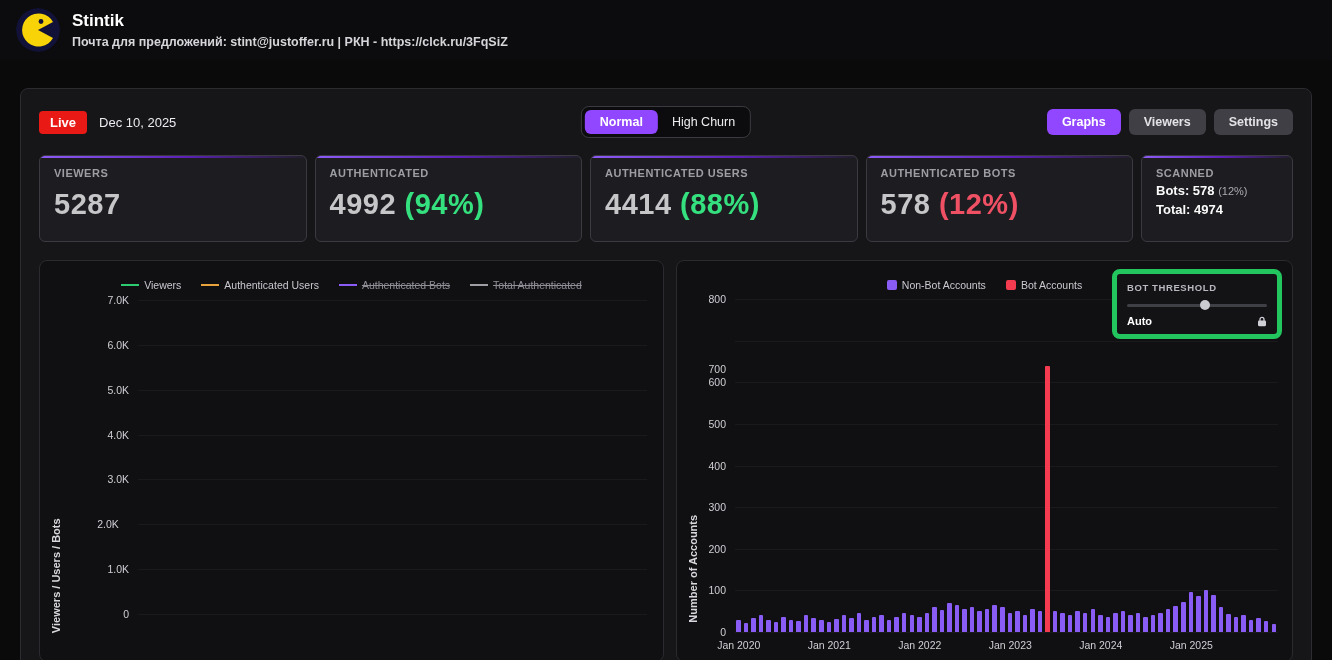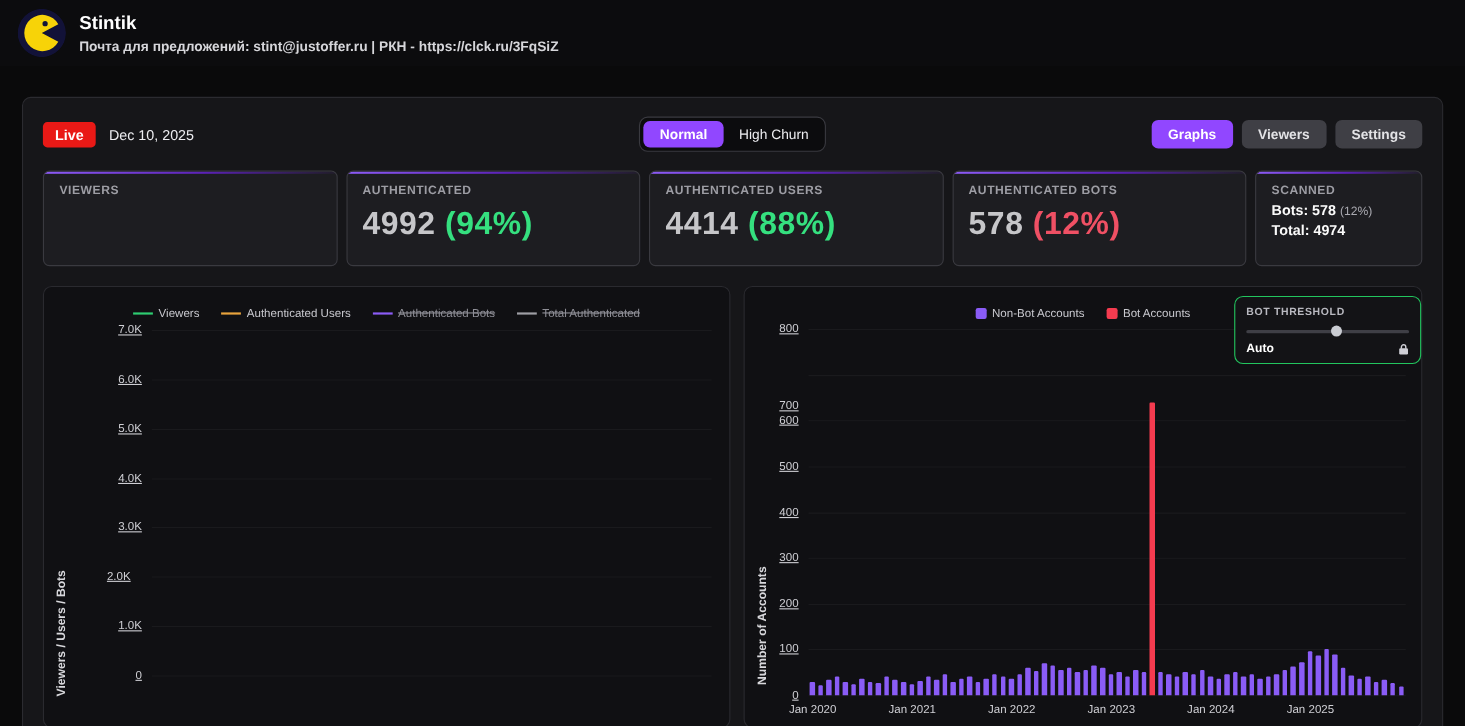--- a/index.html
+++ b/index.html
@@ -66,28 +66,28 @@
   .sw-line { width:18px; height:2px; display:inline-block; }
   .sw-sq { width:10px; height:10px; border-radius:2px; display:inline-block; }
   .litem.off .llabel { text-decoration:line-through; color:#8f8f97; }
   .ylabel { position:absolute; left:10px; top:50%; transform:translateY(-50%) ;
     writing-mode:vertical-rl; rotate:180deg; font-size:11px; font-weight:bold; color:#d8d8dc; }
   .plot { position:absolute; }
   .chart-panel.left .plot { left:98px; right:16px; top:39px; bottom:47px; }
   .chart-panel.right .plot { left:58px; right:14px; top:38px; bottom:29px; }
   .gridline { position:absolute; left:0; right:0; height:0; border-top:1px solid rgba(255,255,255,0.045); }
   .ytick { position:absolute; right:calc(100% + 9px); width:42px; text-align:right;
-    transform:translateY(-50%); font-size:10.5px; color:#cfcfd4; white-space:nowrap;text-decoration:underline; }
+    transform:translateY(-50%); font-size:10.5px; color:#cfcfd4; white-space:nowrap; }
   .xtick { position:absolute; top:calc(100% + 7px); transform:translateX(-50%);
     font-size:10.5px; color:#cfcfd4; white-space:nowrap; }
   .bar { position:absolute; bottom:0; border-radius:1px 1px 0 0; }
 
   
-  .threshold-box { position:absolute; top:8px; right:0; width:170px; background:#131316;
-    border:1px solid #22c55e; border-radius:8px; padding:8px 10px 7px; z-index:3; }
+  .threshold-box { position:absolute; top:8px; right:10px; width:170px; background:#131316;
+    border:5px solid #22c55e; border-radius:8px; padding:8px 10px 7px; z-index:3; }
   .th-label { font-size:9.5px; font-weight:bold; letter-spacing:.6px; color:#b9b9c0; }
   .th-slider { position:relative; height:10px; margin:7px 0 5px; cursor:pointer; }
   .th-track { position:absolute; top:4px; left:0; right:0; height:3px; background:#3f3f46; border-radius:2px; }
   .th-knob { position:absolute; top:0; left:52%; width:10px; height:10px; border-radius:50%; background:#caccd2; }
   .th-row { display:flex; align-items:center; justify-content:space-between; }
   .th-value { font-size:11px; font-weight:bold; color:#ffffff; }
   .lock { display:inline-flex; }
 </style>
 </head>
 <body>
@@ -118,20 +118,21 @@
     <div class="tabs">
       <button class="tab active">Graphs</button>
       <button class="tab idle">Viewers</button>
       <button class="tab idle">Settings</button>
     </div>
   </div>
 
   <div class="cards">
     <div class="card wide">
       <div class="card-label">VIEWERS</div>
+      <div class="card-value"><span>5287</span></div>
     </div>
     <div class="card wide">
       <div class="card-label">AUTHENTICATED</div>
       <div class="card-value"><span>4992</span>
         <span class="pct-green">(94%)</span></div>
     </div>
     <div class="card wide">
       <div class="card-label">AUTHENTICATED USERS</div>
       <div class="card-value"><span>4414</span>
         <span class="pct-green">(88%)</span></div>

